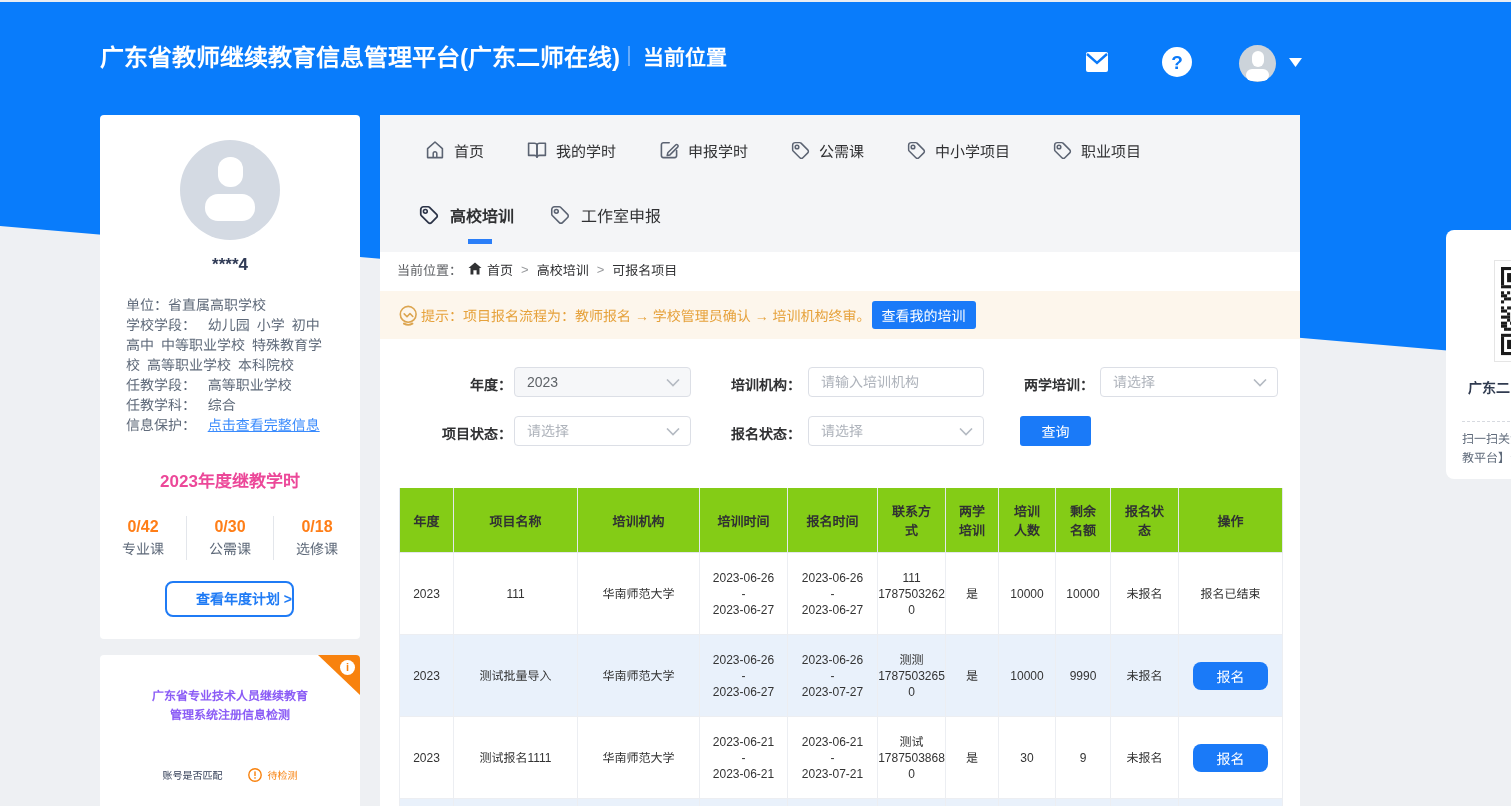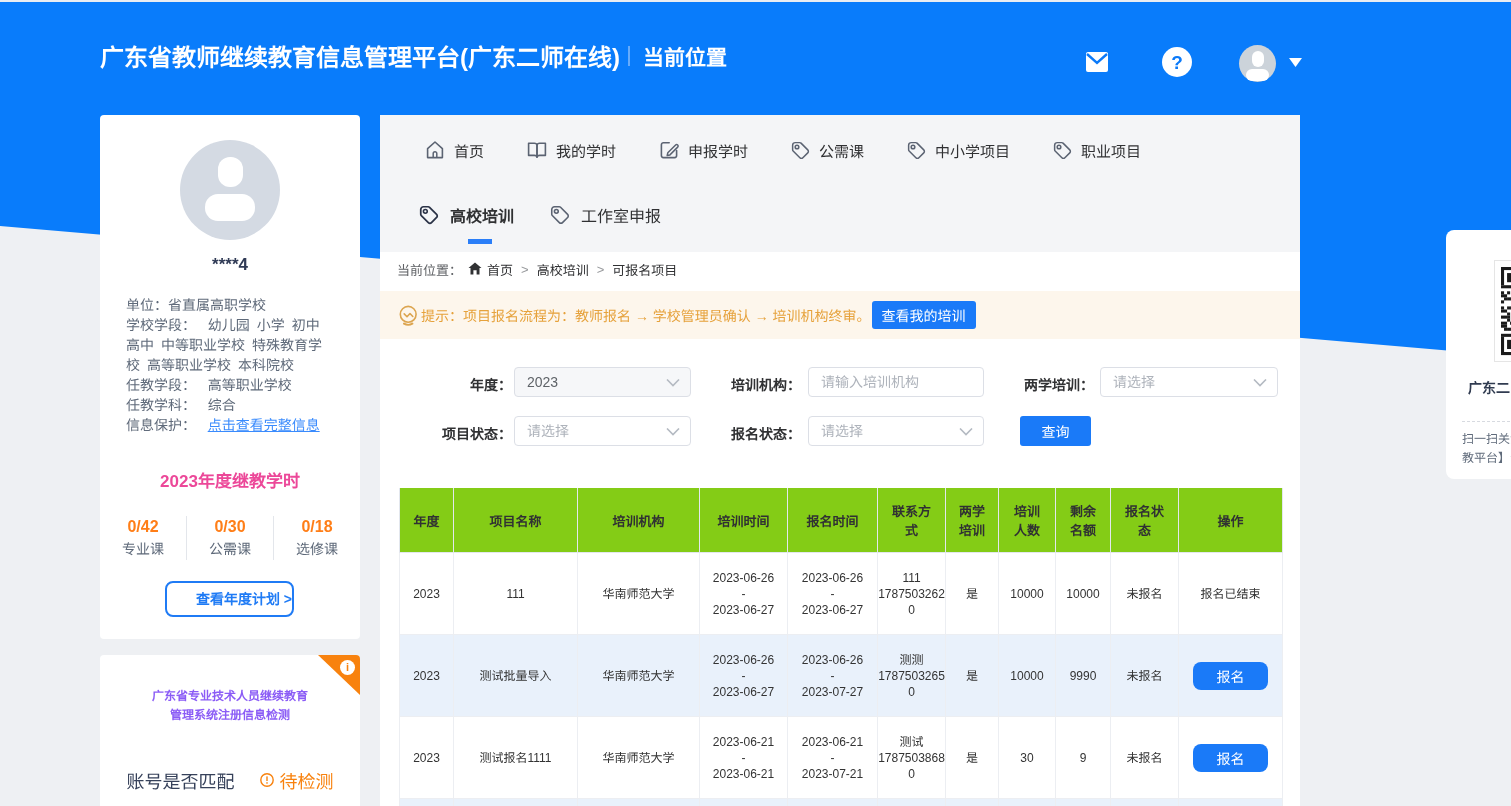--- a/index.html
+++ b/index.html
@@ -31,21 +31,21 @@
   .sc1-btn { left:65px; top:466px; width:129px; height:36px; border:2px solid #1f7bf5; border-radius:8px;
              background:#fff; color:#1f7bf5; font-size:14px; font-weight:bold; text-align:right; line-height:32px; }
   
   .sc2 { left:100px; top:655px; width:260px; height:200px; overflow:hidden; }
   .ribbon { right:0; top:0; width:42px; height:40px; background:#f8820e;
             clip-path: polygon(0 0, 100% 0, 100% 100%); }
   .ribbon-i { right:5px; top:5px; width:15px; height:15px; border-radius:50%; background:#fff;
               color:#f8820e; font-size:11px; font-weight:bold; text-align:center; line-height:15px; }
   .sc2-title { left:20px; top:32px; width:220px; text-align:center; font-size:12px; font-weight:bold;
                color:#8b5cf6; line-height:19px; }
-  .sc2-row { left:0; top:112px; width:100%; display:flex; justify-content:center; align-items:center; font-size:18px; }
+  .sc2-row { left:0; top:112px; width:100%; display:flex; justify-content:center; align-items:center; font-size:10px; }
   .sc2-row .lbl { color:#36415a; }
   .sc2-row .st { color:#f8820e; margin-left:25px; display:flex; align-items:center; }
   .sc2-row .st svg { margin-right:6px; }
   
   .main { left:380px; top:115px; width:920px; height:691px; background:#fff; overflow:hidden; }
   .nav { left:0; top:0; width:920px; height:137px; background:#f4f5f7; }
   .nav-row1 { left:44px; top:25px; display:flex; gap:42px; align-items:center; height:20px; }
   .nav-item { display:flex; align-items:center; font-size:15px; color:#303133; }
   .nav-item svg { margin-right:8px; }
   .nav-row2 { left:38px; top:89px; display:flex; gap:35px; align-items:center; height:22px; }

